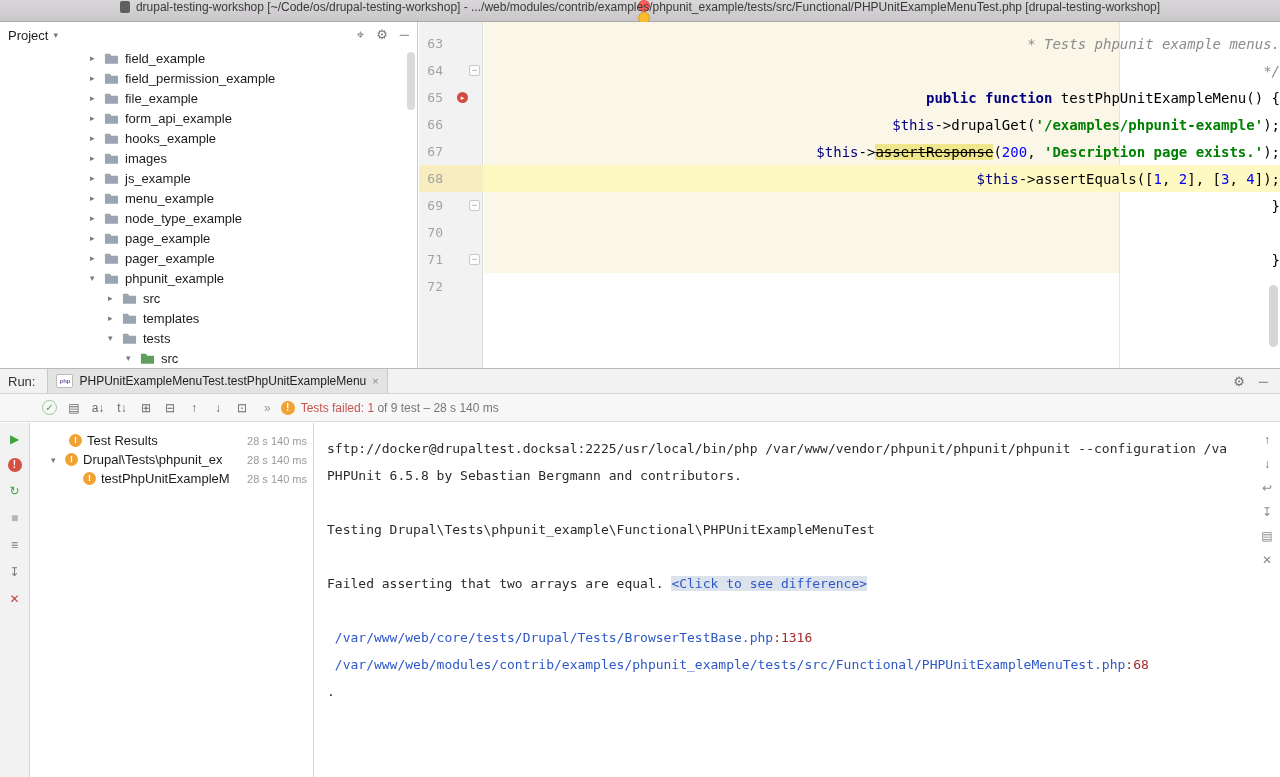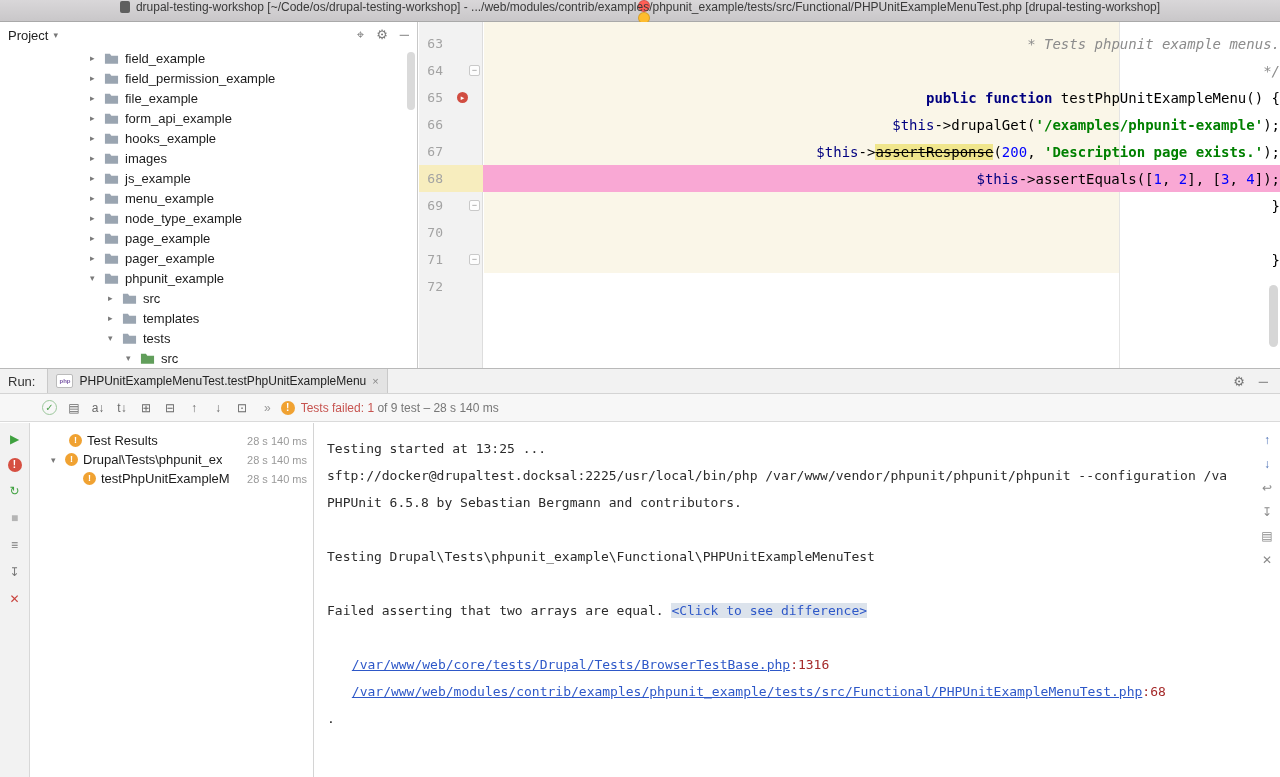--- a/index.html
+++ b/index.html
@@ -30,21 +30,21 @@
   .folder.ftest svg path { fill:#619E5B; }
   .plabel { margin-left:1px; }
   #proj-scroll { position:absolute; right:2px; top:30px; width:8px; height:58px; background:#DADADA; border-radius:4px; }
   
   #editor { position:absolute; left:419px; top:0; right:0; height:346px; background:#fff; overflow:hidden; }
   .gutter-bg { position:absolute; left:0; top:0; bottom:0; width:64px; background:#F2F2F2; border-right:1px solid #DDDDDD; }
   .margin-guide { position:absolute; left:700px; top:0; bottom:0; width:1px; background:#E4E4E4; }
   .method-tint { position:absolute; left:65px; top:0; width:635px; height:251px; background:#FAF6E8; }
   #editor-rows { position:relative; z-index:2; padding-top:8px; }
   .erow { display:flex; height:27px; align-items:center; }
-  .erow.hl { background:#f9a8d4; }
+  .erow.hl { background:#fef9c3; }
   .gutter { width:64px; flex:none; height:27px; position:relative; display:flex; align-items:center; justify-content:flex-end; padding-right:40px; }
   .erow.hl .gutter { background:#F7EDBE; }
   .lnum { font:13px "DejaVu Sans Mono", monospace; color:#A3A3A3; }
   .foldm { position:absolute; right:3px; top:8px; width:11px; height:11px; line-height:9px; text-align:center;
     font-size:9px; color:#8F8F8F; border:1px solid #C9C9C9; background:#FDFDFD; border-radius:2px; }
   .failm { position:absolute; right:15px; top:8px; width:11px; height:11px; border-radius:50%;
     background:#D14D41; color:#fff; font-size:7px; line-height:11px; text-align:center; }
   .ecode { flex:1; white-space:pre; font:14px "DejaVu Sans Mono", monospace; color:#000; padding-left:8px; overflow:hidden;text-align:right; }
   .c-plain { color:#000; }
   .c-cmt { color:#8C8C8C; font-style:italic; }
@@ -88,21 +88,21 @@
   .trow { height:19px; display:flex; align-items:center; padding-right:6px; white-space:nowrap; overflow:hidden; cursor:default; }
   .tarrow { width:14px; font-size:9px; color:#777; flex:none; }
   .tbang { width:13px; height:13px; border-radius:50%; background:#F0A232; color:#fff; font-size:9px; font-weight:bold;
     text-align:center; line-height:13px; flex:none; margin-right:5px; }
   .tlabel { color:#1B1B1B; overflow:hidden; flex:0 1 auto; }
   .ttime { margin-left:auto; color:#9A9A9A; font-size:11px; flex:none; padding-left:6px; }
   #console { position:absolute; left:315px; top:0; right:26px; bottom:0; padding:12px 0 0 12px;
     font:13px "DejaVu Sans Mono", monospace; overflow:hidden; }
   .cline { height:27px; line-height:27px; white-space:pre; }
   .k-plain { color:#2B2B2B; }
-  .k-link { color:#2E58C8; text-decoration:underline; cursor:pointer;margin-left:17px; }
+  .k-link { color:#2E58C8; cursor:pointer; }
   .k-linkhl { color:#2E58C8; background:#DCE3EC; cursor:pointer; }
   .k-lineref { color:#A52A2A; }
   #consolestrip { position:absolute; right:0; top:0; width:26px; bottom:0; display:flex; flex-direction:column;
     align-items:center; padding-top:10px; gap:10px; background:#fff; }
   .csicon { font-size:12px; cursor:pointer; }
   .csicon.blue { color:#4A6FB5; }
   .csicon.gray { color:#8A8A8A; }
 </style>
 </head>
 <body>
@@ -402,21 +402,20 @@
           <span class="tlabel">Drupal\Tests\phpunit_ex</span>
           <span class="ttime">28 s 140 ms</span>
         </div>
         <div class="trow" style="padding-left: 52px;">
           <span class="tbang">!</span>
           <span class="tlabel">testPhpUnitExampleM</span>
           <span class="ttime">28 s 140 ms</span>
         </div>
       </div>
     <div id="console">
-        <div class="cline"><span class="k-plain">Testing started at 13:25 ...</span></div>
         <div class="cline"><span class="k-plain">sftp://docker@drupaltest.docksal:2225/usr/local/bin/php /var/www/vendor/phpunit/phpunit/phpunit --configuration /va</span></div>
         <div class="cline"><span class="k-plain">PHPUnit 6.5.8 by Sebastian Bergmann and contributors.</span></div>
         <div class="cline"></div>
         <div class="cline"><span class="k-plain">Testing Drupal\Tests\phpunit_example\Functional\PHPUnitExampleMenuTest</span></div>
         <div class="cline"></div>
         <div class="cline"><span class="k-plain">Failed asserting that two arrays are equal. </span><span class="k-linkhl">&lt;Click to see difference&gt;</span></div>
         <div class="cline"></div>
         <div class="cline"><span class="k-plain"> </span><span class="k-link">/var/www/web/core/tests/Drupal/Tests/BrowserTestBase.php</span><span class="k-lineref">:1316</span></div>
         <div class="cline"><span class="k-plain"> </span><span class="k-link">/var/www/web/modules/contrib/examples/phpunit_example/tests/src/Functional/PHPUnitExampleMenuTest.php</span><span class="k-lineref">:68</span></div>
         <div class="cline"><span class="k-plain">.</span></div>

